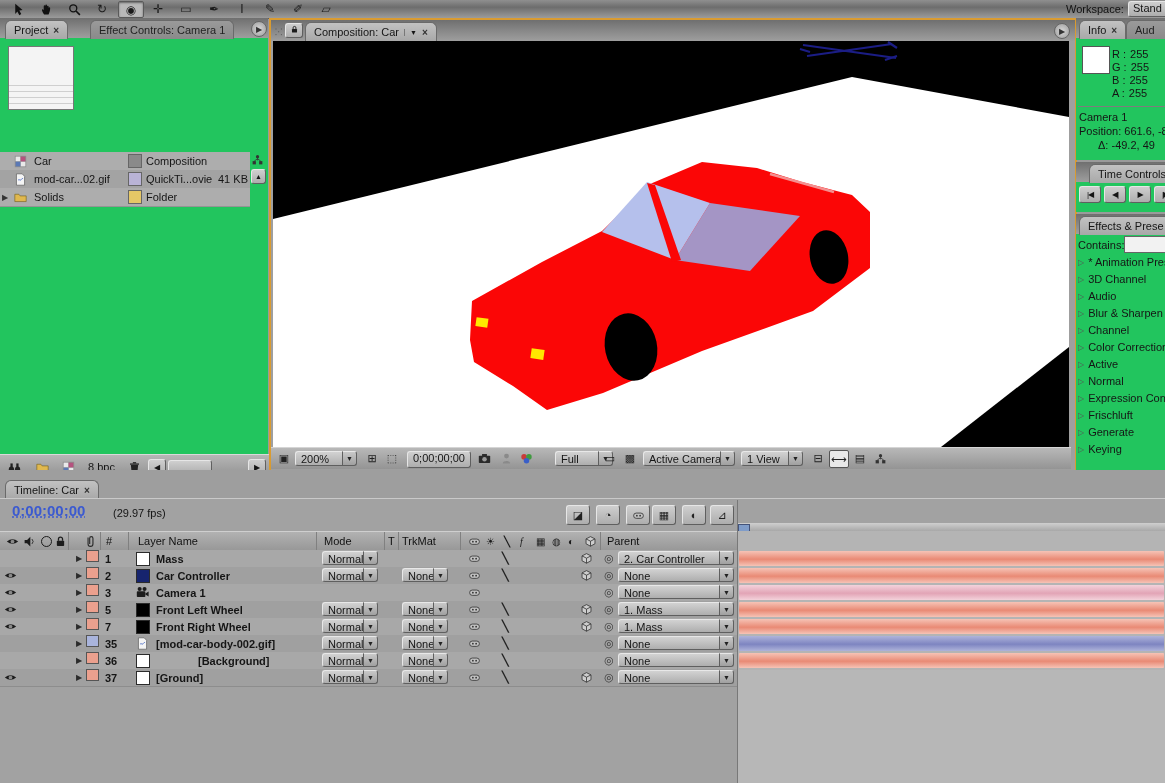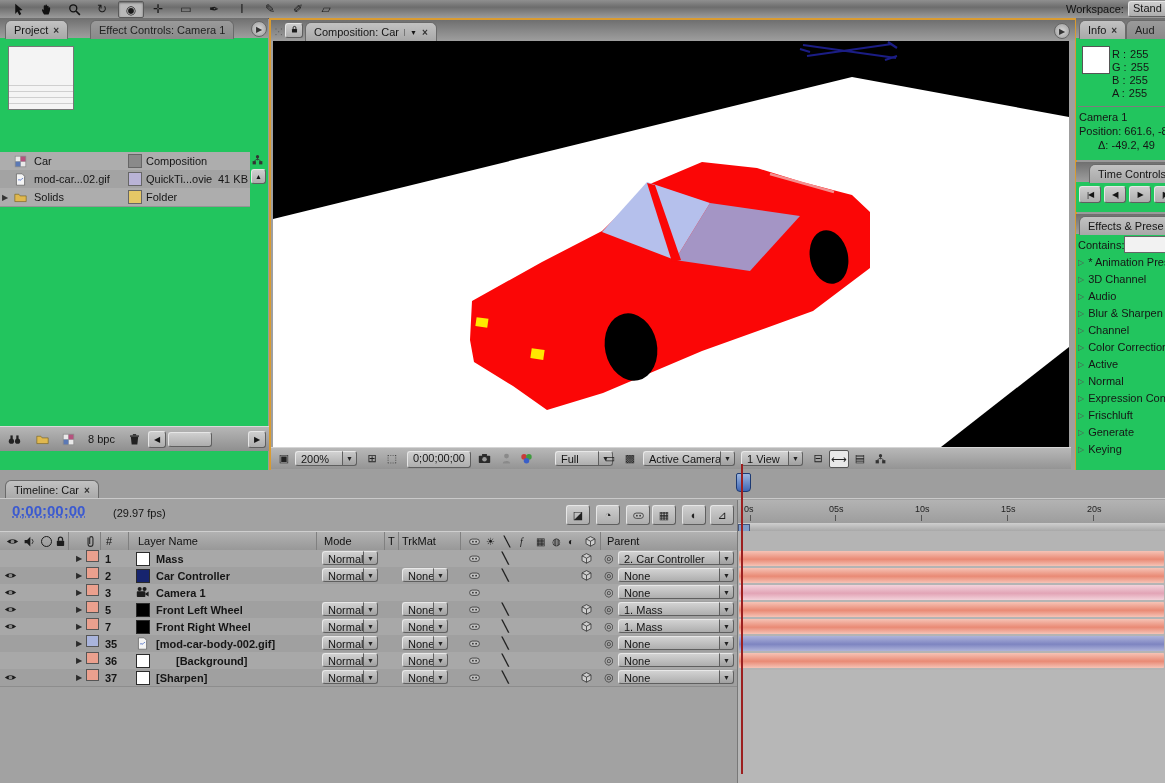--- a/index.html
+++ b/index.html
@@ -41,21 +41,21 @@
   #project{left:0;top:18px;width:268px;height:452px;}
   #proj-thumb{left:8px;top:28px;width:64px;height:62px;background:#f4f4f4;border:1px solid #777;}
   #proj-thumb .tline{position:absolute;left:0;width:100%;height:1px;background:#cfcfcf;}
   #proj-header{left:0px;top:114px;width:268px;height:18px;background:linear-gradient(#b5b5b5,#9a9a9a);
     border-top:1px solid #d5d5d5;border-bottom:1px solid #6f6f6f;}
   .prow{position:absolute;left:0;width:250px;height:18px;display:flex;align-items:center;}
   .prow .nm{position:absolute;left:34px;white-space:nowrap;}
   .prow .ticon{position:absolute;left:128px;width:12px;height:12px;border:1px solid #666;}
   .prow .ttext{position:absolute;left:146px;white-space:nowrap;}
   .prow .tsize{position:absolute;left:218px;text-align:right;}
-  #proj-footer{left:0;top:408px;width:297px;height:24px;background:linear-gradient(#b6b6b6,#8f8f8f);
+  #proj-footer{left:0;top:436px;width:297px;height:24px;background:linear-gradient(#b6b6b6,#8f8f8f);
     border-top:1px solid #d9d9d9;}
   .scrollbar-h{position:absolute;display:flex;height:15px;}
   .scrollbar-h .sb-arrow{width:16px;height:15px;display:flex;align-items:center;justify-content:center;font-size:8px;}
   .sb-thumb{width:42px;height:13px;margin:1px 2px;}
   
   #comp{left:269px;top:18px;width:804px;height:452px;border:2px solid #d99b31;background:#9f9f9f;}
   #comp .tabbar{height:21px;}
   #viewer{left:2px;top:21px;width:796px;height:406px;background:#000;}
   #comp-footer{left:0px;top:427px;width:800px;height:21px;background:linear-gradient(#b8b8b8,#949494);
     border-top:1px solid #d5d5d5;display:block;}
@@ -808,21 +808,21 @@
           <div class="cell" style="left: 4px; width: 15px;"></div>
           <div class="cell" style="left: 22px; width: 14px;"></div>
           <div class="cell" style="left: 38px; width: 12px;"></div>
           <div class="cell" style="left: 52px; width: 13px;"></div>
           <div class="cell" style="left: 76px; font-size: 8px; color: rgb(43, 43, 43);">▶</div>
           <div class="cell chip" style="left: 86px; background: rgb(235, 160, 142);"></div>
           <div class="cell" style="left: 105px; font-weight: bold;">36</div>
           <div class="cell" style="left: 136px;">
             <span class="swatch" style="background: rgb(255, 255, 255);"></span>
           </div>
-          <div class="cell lname" style="left: 152px; padding-left: 24px;">[Background]</div>
+          <div class="cell lname" style="left: 174px; padding-left: 24px;">[Background]</div>
           <div class="dd tl-dd" style="left: 322px; width: 56px;">
             <span class="lbl">Normal</span>
             <span class="arr">▼</span>
           </div>
           <div class="dd tl-dd" style="left: 402px; width: 46px;">
             <span class="lbl">None</span>
             <span class="arr">▼</span>
           </div>
           <div class="cell" style="left: 468px;">
             <svg class="ic">
@@ -844,21 +844,21 @@
           </div>
           <div class="cell" style="left: 22px; width: 14px;"></div>
           <div class="cell" style="left: 38px; width: 12px;"></div>
           <div class="cell" style="left: 52px; width: 13px;"></div>
           <div class="cell" style="left: 76px; font-size: 8px; color: rgb(43, 43, 43);">▶</div>
           <div class="cell chip" style="left: 86px; background: rgb(235, 160, 142);"></div>
           <div class="cell" style="left: 105px; font-weight: bold;">37</div>
           <div class="cell" style="left: 136px;">
             <span class="swatch" style="background: rgb(255, 255, 255);"></span>
           </div>
-          <div class="cell lname" style="left: 156px;">[Sharpen]</div>
+          <div class="cell lname" style="left: 156px;">[Ground]</div>
           <div class="dd tl-dd" style="left: 322px; width: 56px;">
             <span class="lbl">Normal</span>
             <span class="arr">▼</span>
           </div>
           <div class="dd tl-dd" style="left: 402px; width: 46px;">
             <span class="lbl">None</span>
             <span class="arr">▼</span>
           </div>
           <div class="cell" style="left: 468px;">
             <svg class="ic">
@@ -872,37 +872,20 @@
             </svg>
           </div>
           <div class="cell whip" style="left: 604px;">◎</div>
           <div class="dd tl-dd" style="left: 618px; width: 116px;">
             <span class="lbl">None</span>
             <span class="arr">▼</span>
           </div>
         </div>
       </div>
 
-    <div id="ruler" class="abs">
-      <div id="ruler-ticks">
-          <div class="tick-label" style="left: 6px;">0s</div>
-          <div class="tick-mark" style="left: 12px;"></div>
-          <div class="tick-label" style="left: 91px;">05s</div>
-          <div class="tick-mark" style="left: 97px;"></div>
-          <div class="tick-label" style="left: 177px;">10s</div>
-          <div class="tick-mark" style="left: 183px;"></div>
-          <div class="tick-label" style="left: 263px;">15s</div>
-          <div class="tick-mark" style="left: 269px;"></div>
-          <div class="tick-label" style="left: 349px;">20s</div>
-          <div class="tick-mark" style="left: 355px;"></div>
-        </div>
-      <div id="playhead">
-          <div id="phline"></div>
-        </div>
-    </div>
     <div id="workarea" class="abs">
       <div style="position:absolute;left:0;top:1px;width:10px;height:6px;background:#7f9cc9;border:1px solid #44537a;"></div>
     </div>
     <div id="tracks" class="abs">
       <div id="tl-bars">
           <div class="bar bar-salmon" style="top: 20px;"></div>
           <div class="bar bar-salmon" style="top: 37px;"></div>
           <div class="bar bar-pink" style="top: 54px;"></div>
           <div class="bar bar-salmon" style="top: 71px;"></div>
           <div class="bar bar-salmon" style="top: 88px;"></div>

